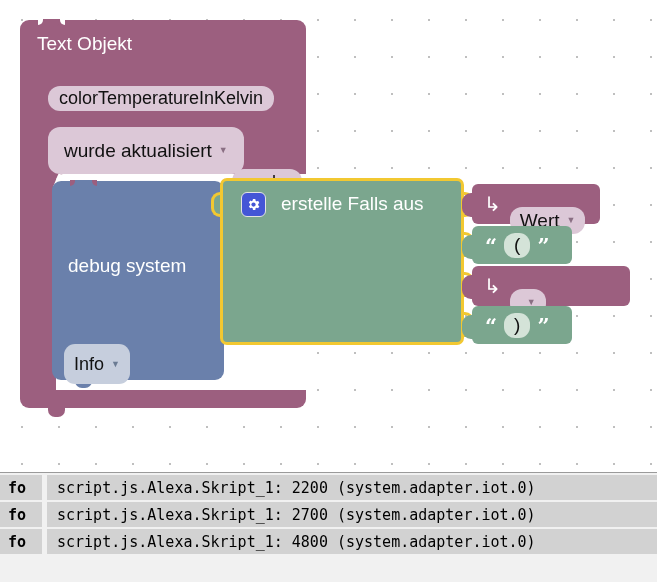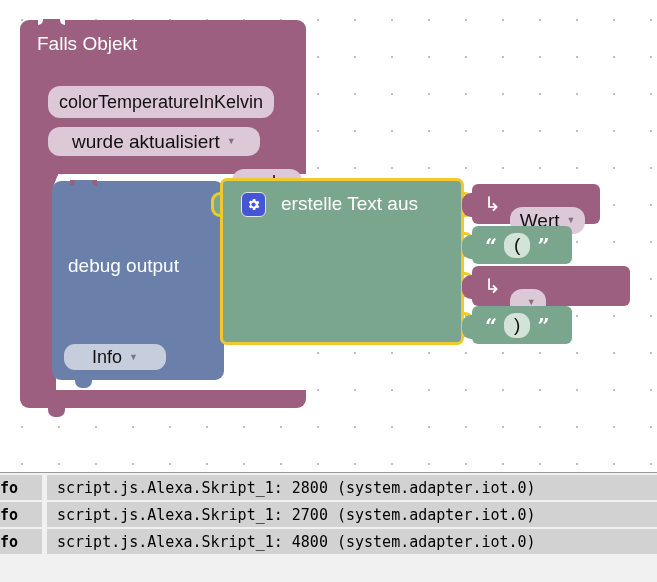--- a/index.html
+++ b/index.html
@@ -96,29 +96,29 @@
   .field .caret {
     color: #8a6f83;
     font-size: 9px;
     margin-left: 7px;
     line-height: 1;
   }
 
   #field-object {
     position: absolute;
     left: 28px; top: 66px;
-    height: 32px;
+    height: 25px;
     padding: 0 11px;
     font-size: 18px;
   }
   #field-trigger {
     position: absolute;
     left: 28px; top: 107px;
-    height: 29px;
-    padding: 0 24px;
+    height: 47px;
+    padding: 0 16px;
     font-size: 19px;
   }
   #label-source {
     position: absolute;
     left: 33px; top: 150px;
     font-size: 19px;
     color: #ffffff;
     white-space: nowrap;
   }
   #field-source {
@@ -169,22 +169,22 @@
   #debug-label {
     position: absolute;
     left: 16px; top: 74px;
     font-size: 19px;
     color: #ffffff;
     white-space: nowrap;
   }
   #field-loglevel {
     position: absolute;
     left: 12px; top: 163px;
-    height: 26px;
-    padding: 0 28px;
+    height: 40px;
+    padding: 0 10px;
     font-size: 18px;
     background: #c6cedd;
     border-radius: 11px;
   }
   #field-loglevel .caret { color: #6a7b93; }
 
   
   .blk-join {
     position: absolute;
     left: 220px; top: 178px;
@@ -317,20 +317,21 @@
     font-family: "DejaVu Sans Mono", monospace;
     font-size: 15px;
     color: #000000;
   }
   .log-sev {
     width: 42px;
     height: 25px;
     background: #d2d2d2;
     display: flex;
     align-items: center;
+    padding-left: 8px;
     box-sizing: border-box;
     font-weight: bold;
     overflow: hidden;
     text-align: center;
   }
   .log-msg {
     flex: 1;
     height: 25px;
     background: #d2d2d2;
     display: flex;
@@ -344,21 +345,21 @@
 </head>
 <body>
 
 <div id="canvas">
 
   <div class="blk-event">
     <div class="top-notch"></div>
     <div class="bottom-tab"></div>
     <div class="cutout"></div>
 
-    <span class="event-title">Falls Objekt</span>
+    <span class="event-title">Text Objekt</span>
 
     <span class="field" id="field-object">
       <span>colorTemperatureInKelvin</span>
     </span>
 
     <span class="field" id="field-trigger">
       <span>wurde aktualisiert</span>
       <span class="caret">▼</span>
     </span>
 
@@ -367,37 +368,37 @@
     <span class="field" id="field-source">
       <span>egal</span>
       <span class="caret">▼</span>
     </span>
   </div>
 
   <div class="blk-debug">
     <div class="top-notch"></div>
     <div class="bottom-tab"></div>
 
-    <span id="debug-label">debug output</span>
+    <span id="debug-label">debug system</span>
 
     <span id="field-loglevel" class="field">
       <span>Info</span>
       <span class="caret">▼</span>
     </span>
   </div>
 
   <div class="join-outtab"></div>
   <div class="blk-join">
     <div class="gear-btn">
       <svg width="15" height="15" viewBox="0 0 24 24" aria-hidden="true">
         <path fill="#ffffff" d="M19.4 13a7.8 7.8 0 0 0 0-2l2-1.6-2-3.4-2.4 1a7.6 7.6 0 0 0-1.7-1L14.9 3h-3.8l-.4 2.6c-.6.2-1.2.6-1.7 1l-2.4-1-2 3.4L6.6 11a7.8 7.8 0 0 0 0 2l-2 1.6 2 3.4 2.4-1c.5.4 1.1.8 1.7 1l.4 2.6h3.8l.4-2.6c.6-.2 1.2-.6 1.7-1l2.4 1 2-3.4-2-1.6z"></path>
         <circle cx="12" cy="12" r="3.4" fill="#4456d6"></circle>
       </svg>
     </div>
-    <span id="join-title">erstelle Text aus</span>
+    <span id="join-title">erstelle Falls aus</span>
 
     <div class="socket" style="right:-13px; top:11px;"></div>
     <div class="socket" style="right:-13px; top:51px;"></div>
     <div class="socket" style="right:-13px; top:91px;"></div>
     <div class="socket" style="right:-13px; top:131px;"></div>
   </div>
 
   <div class="val-blk val-purple" id="val-wert">
     <span class="plug"></span>
     <span class="ret-arrow">↳</span>
@@ -431,21 +432,21 @@
       <span>)</span>
     </span>
     <span class="quote">”</span>
   </div>
 
 </div>
 
 <div id="log-panel">
   <div class="log-row">
     <span class="log-sev">fo</span>
-    <span class="log-msg">script.js.Alexa.Skript_1: 2800 (system.adapter.iot.0)</span>
+    <span class="log-msg">script.js.Alexa.Skript_1: 2200 (system.adapter.iot.0)</span>
   </div>
   <div class="log-row">
     <span class="log-sev">fo</span>
     <span class="log-msg">script.js.Alexa.Skript_1: 2700 (system.adapter.iot.0)</span>
   </div>
   <div class="log-row">
     <span class="log-sev">fo</span>
     <span class="log-msg">script.js.Alexa.Skript_1: 4800 (system.adapter.iot.0)</span>
   </div>
 </div>

